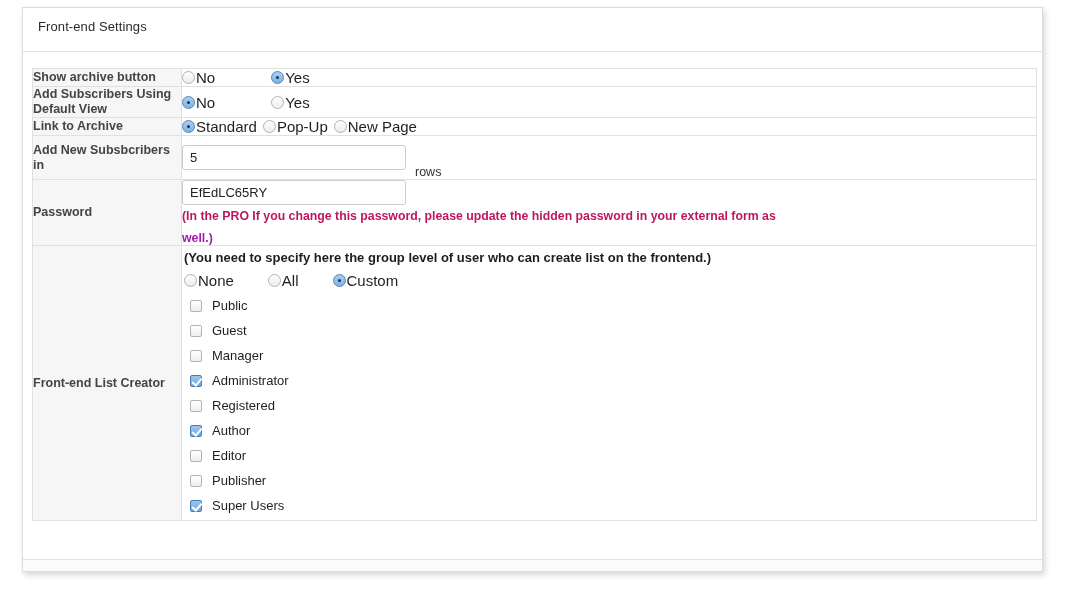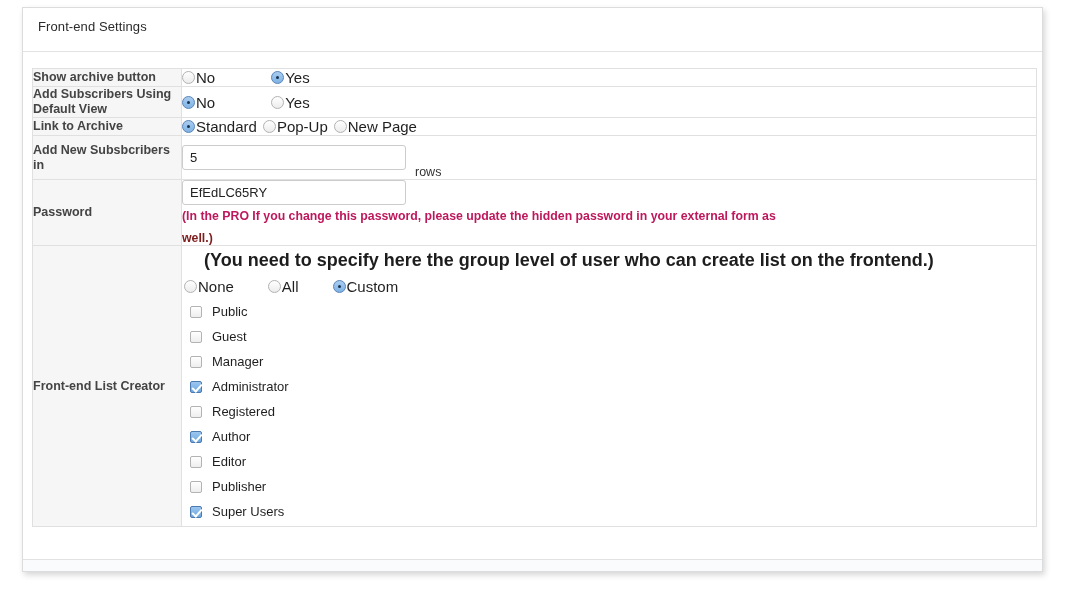--- a/index.html
+++ b/index.html
@@ -148,29 +148,28 @@
   .inline-wrap{display:flex;align-items:center;}
   .note-red{
     color:#be185d;
     font-size:12.3px;
     font-weight:bold;
     line-height:22px;
   }
   .pw-wrap{display:block;}
   .pw-line1{display:flex;align-items:flex-start;flex-direction:column;}
   .pw-line2{
-    color:#7f1d1d;font-size:12.3px;font-weight:bold;
+    color:#a21caf;font-size:12.3px;font-weight:bold;
     margin-top:4px;
   }
   .creator-hint{
-    font-size:18px;
+    font-size:13px;
     font-weight:bold;
     color:#1d1d1d;
     padding:4px 0 7px 2px;
-    margin-left:20px;
   }
   .creator-radios{padding-left:2px;gap:12px;}
   .creator-radios .opt{margin-right:22px;}
 </style>
 </head>
 <body>
 
 <div class="page-card">
 
   <div class="card-header">

